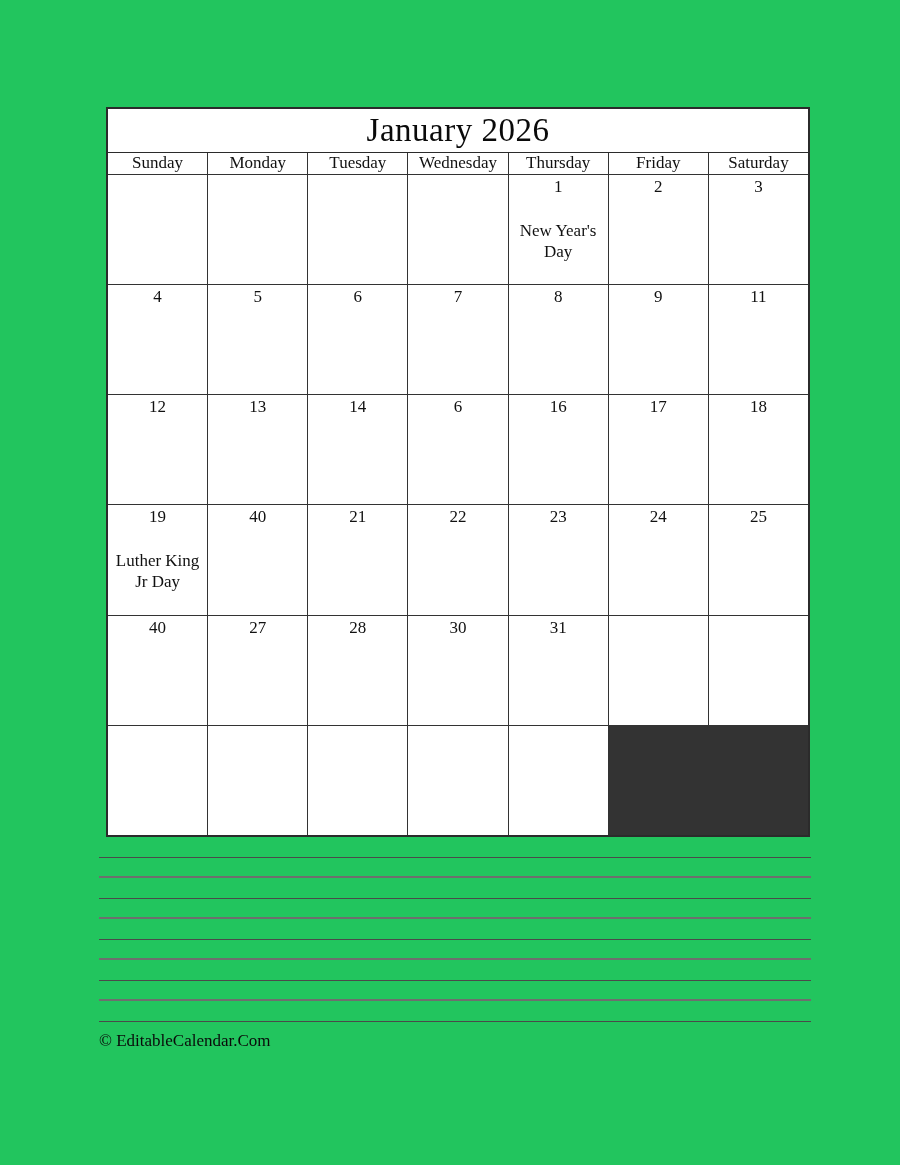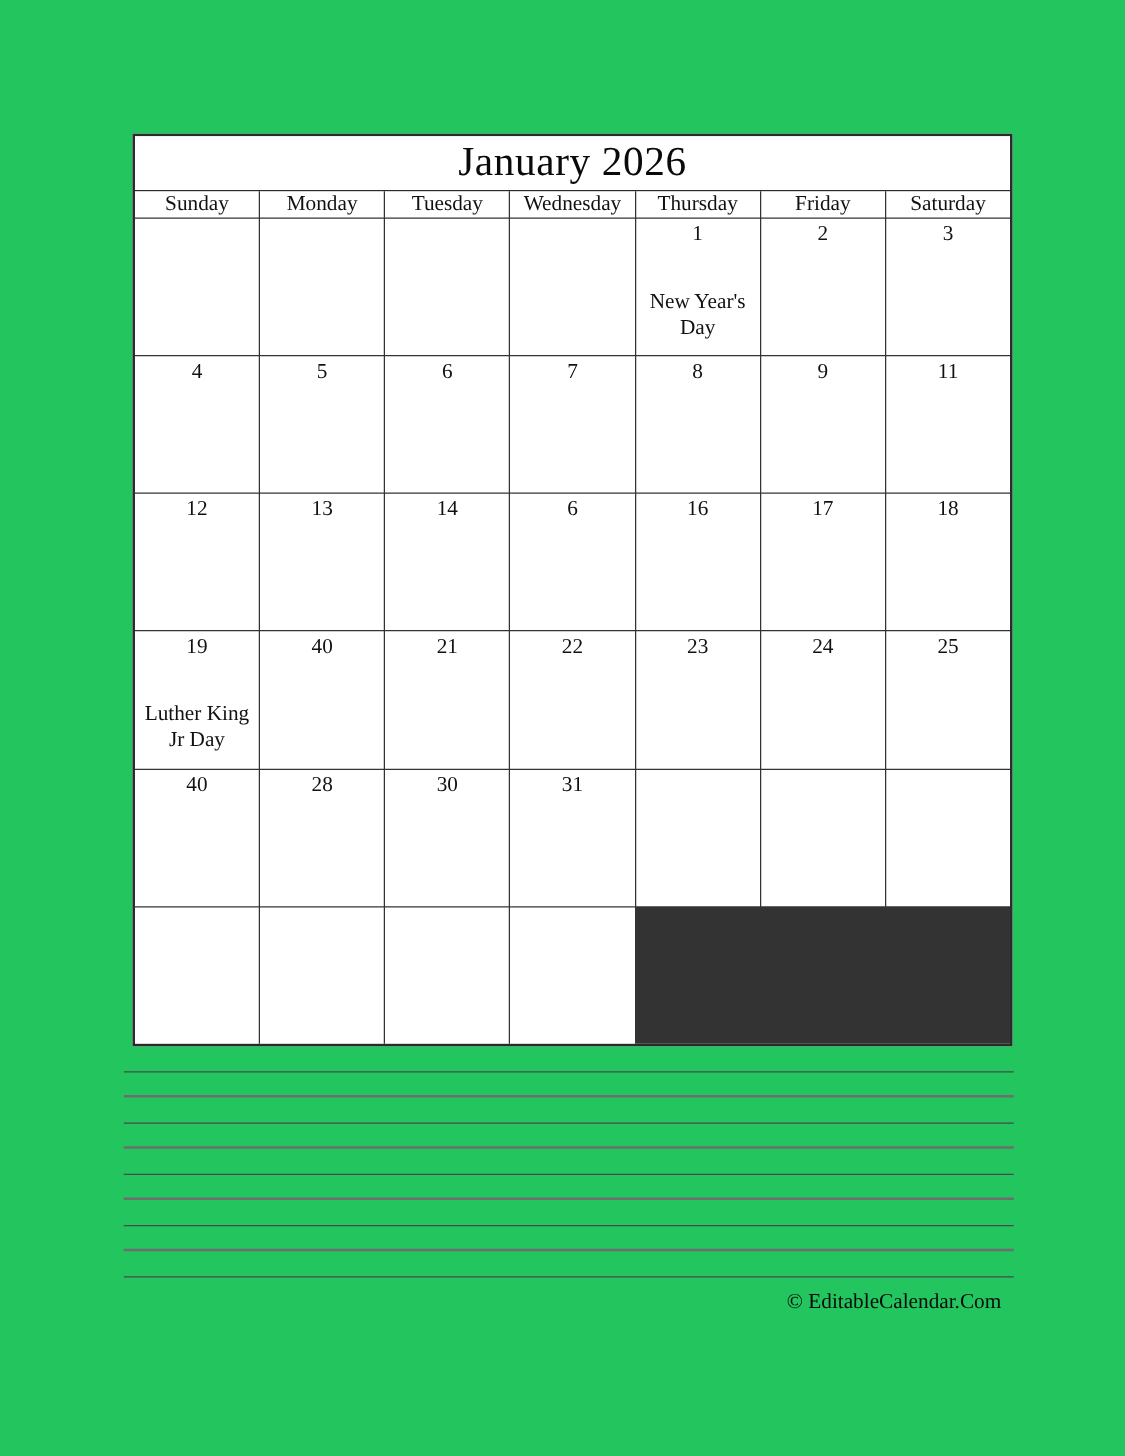--- a/index.html
+++ b/index.html
@@ -54,21 +54,21 @@
     background: #fff;
     text-align: center;
     padding-top: 1px;
     font-size: 17px;
   }
   .cell .date {
     line-height: 22px;
     font-size: 17px;
   }
   .cell .holiday {
-    margin-top: 32px;
+    margin-top: 22px;
     line-height: 21px;
     padding: 0 5px;
     font-size: 17px;
   }
 
   
   .notes {
     position: absolute;
     left: 99px; top: 837px;
     width: 712px;
@@ -77,21 +77,21 @@
     height: 21px;
     border-bottom: 1px solid #4a4a4a;
   }
   .note-line:nth-child(2n) { border-bottom-color: #6e6e6e; border-bottom-width: 2px; height: 20px; }
 
   
   .footer {
     position: absolute;
     left: 99px; top: 1031px;
     width: 702px;
-    text-align: right;
+    text-align: left;
     font-size: 17px;
     color: #0a0a0a;
   }
 </style>
 </head>
 <body>
 
 <div class="page">
 
   <div class="calendar">
@@ -187,20 +187,23 @@
         <div class="cell">
           <div class="date">24</div>
         </div>
         <div class="cell">
           <div class="date">25</div>
         </div>
         <div class="cell">
           <div class="date">40</div>
         </div>
         <div class="cell">
+          <div class="date">27</div>
+        </div>
+        <div class="cell">
           <div class="date">28</div>
         </div>
         <div class="cell">
           <div class="date">30</div>
         </div>
         <div class="cell">
           <div class="date">31</div>
         </div>
         <div class="cell">
           <div class="date"></div>

